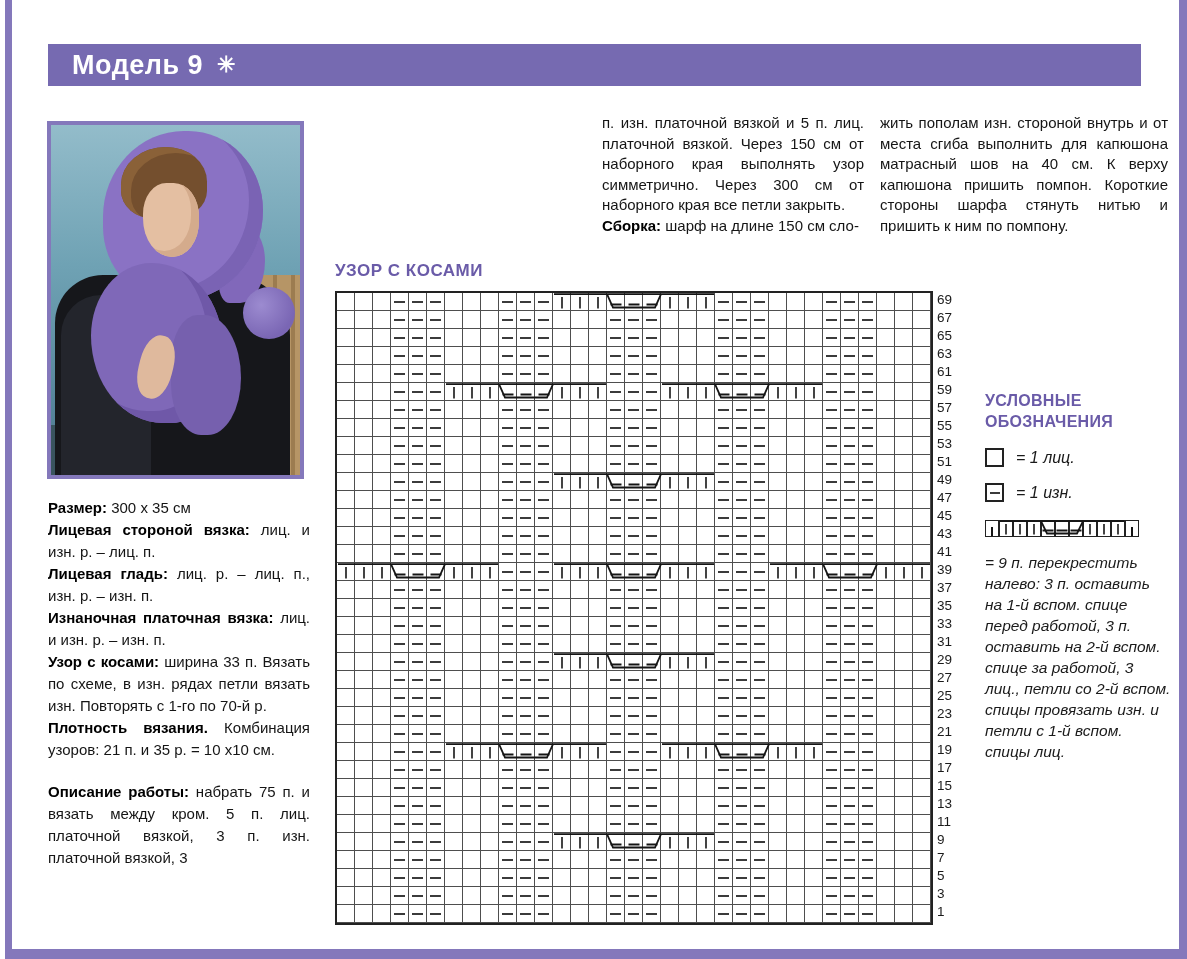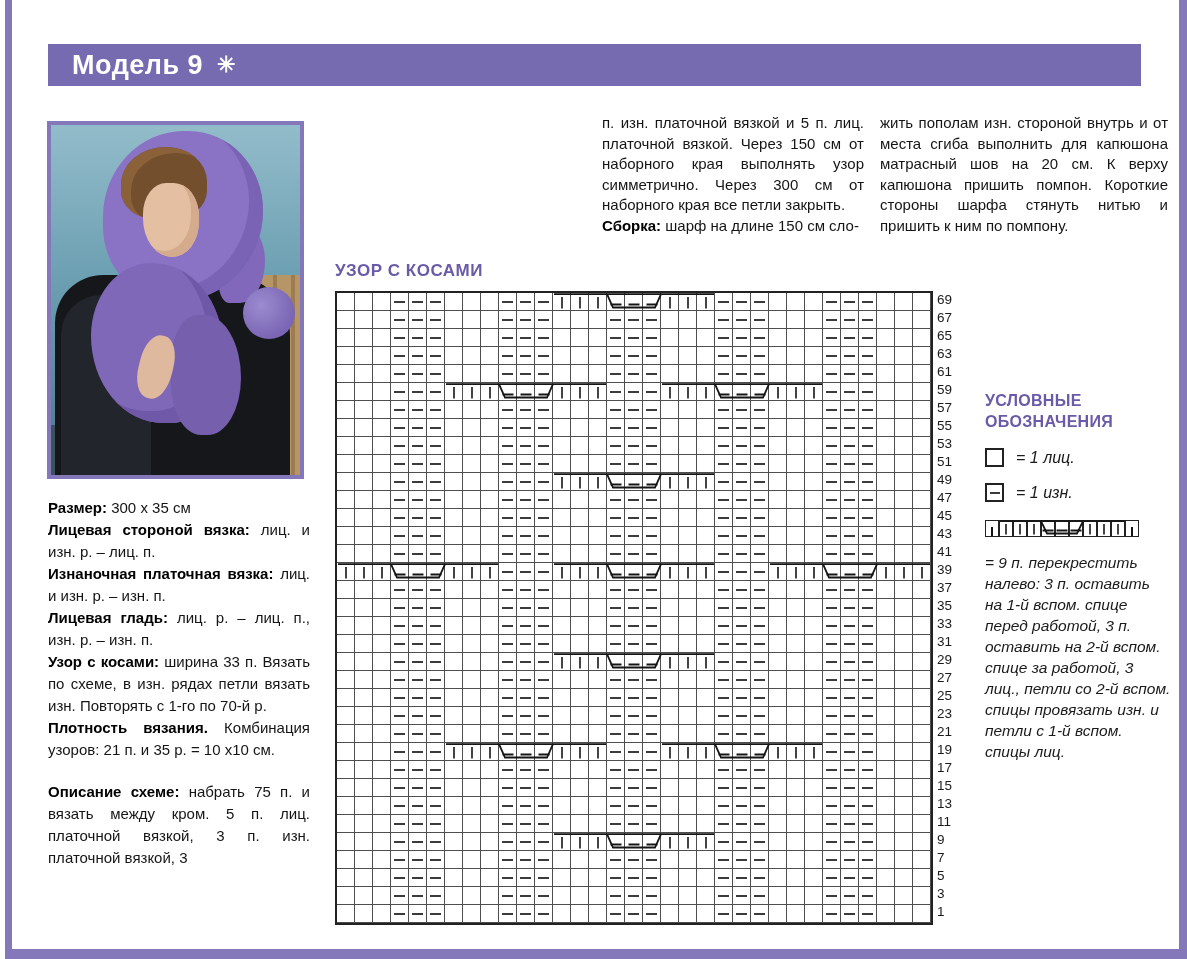--- a/index.html
+++ b/index.html
@@ -96,36 +96,36 @@
     <div class="face"></div>
     <div class="scarf"></div>
     <div class="scarf2"></div>
     <div class="hand"></div>
     <div class="pompom"></div>
   </div>
 
   <div class="textcol leftcol">
     <p><b>Размер:</b> <span>300 x 35 см</span></p>
     <p><b>Лицевая стороной вязка:</b> <span>лиц. и изн. р. – лиц. п.</span></p>
+    <p><b>Лицевая гладь:</b> <span>лиц. р. – лиц. п., изн. р. – изн. п.</span></p>
     <p><b>Изнаночная платочная вязка:</b> <span>лиц. и изн. р. – изн. п.</span></p>
-    <p><b>Лицевая гладь:</b> <span>лиц. р. – лиц. п., изн. р. – изн. п.</span></p>
     <p><b>Узор с косами:</b> <span>ширина 33 п. Вязать по схеме, в изн. рядах петли вязать изн. Повторять с 1-го по 70-й р.</span></p>
     <p><b>Плотность вязания.</b> <span>Комбинация узоров: 21 п. и 35 р. = 10 х10 см.</span></p>
     <div class="gap"></div>
-    <p><b>Описание схеме:</b> <span>набрать 75 п. и вязать между кром. 5 п. лиц. платочной вязкой, 3 п. изн. платочной вязкой, 3</span></p>
+    <p><b>Описание работы:</b> <span>набрать 75 п. и вязать между кром. 5 п. лиц. платочной вязкой, 3 п. изн. платочной вязкой, 3</span></p>
   </div>
 
 
   <div class="textcol col3">
     <p>п. изн. платочной вязкой и 5 п. лиц. платочной вязкой. Через 150 см от наборного края выполнять узор симметрично. Через 300 см от наборного края  все петли закрыть.</p>
     <p><b>Сборка:</b> <span>шарф на длине 150 см сло-</span></p>
   </div>
 
   <div class="textcol col4">
-    <p>жить пополам изн. стороной внутрь и от места сгиба выполнить для капюшона матрасный шов на 20 см. К верху капюшона пришить помпон. Короткие стороны шарфа стянуть нитью и пришить к ним по помпону.</p>
+    <p>жить пополам изн. стороной внутрь и от места сгиба выполнить для капюшона матрасный шов на 40 см. К верху капюшона пришить помпон. Короткие стороны шарфа стянуть нитью и пришить к ним по помпону.</p>
   </div>
 
   <div class="chart-title">УЗОР С КОСАМИ</div>
   <div class="chart-grid" id="chart-grid" style="width: 594px; height: 630px;">
       <div class="cell" style="left: 0px; top: 0px;"></div>
       <div class="cell" style="left: 18px; top: 0px;"></div>
       <div class="cell" style="left: 36px; top: 0px;"></div>
       <div class="cell" style="left: 54px; top: 0px;">
         <div class="dash"></div>
       </div>

